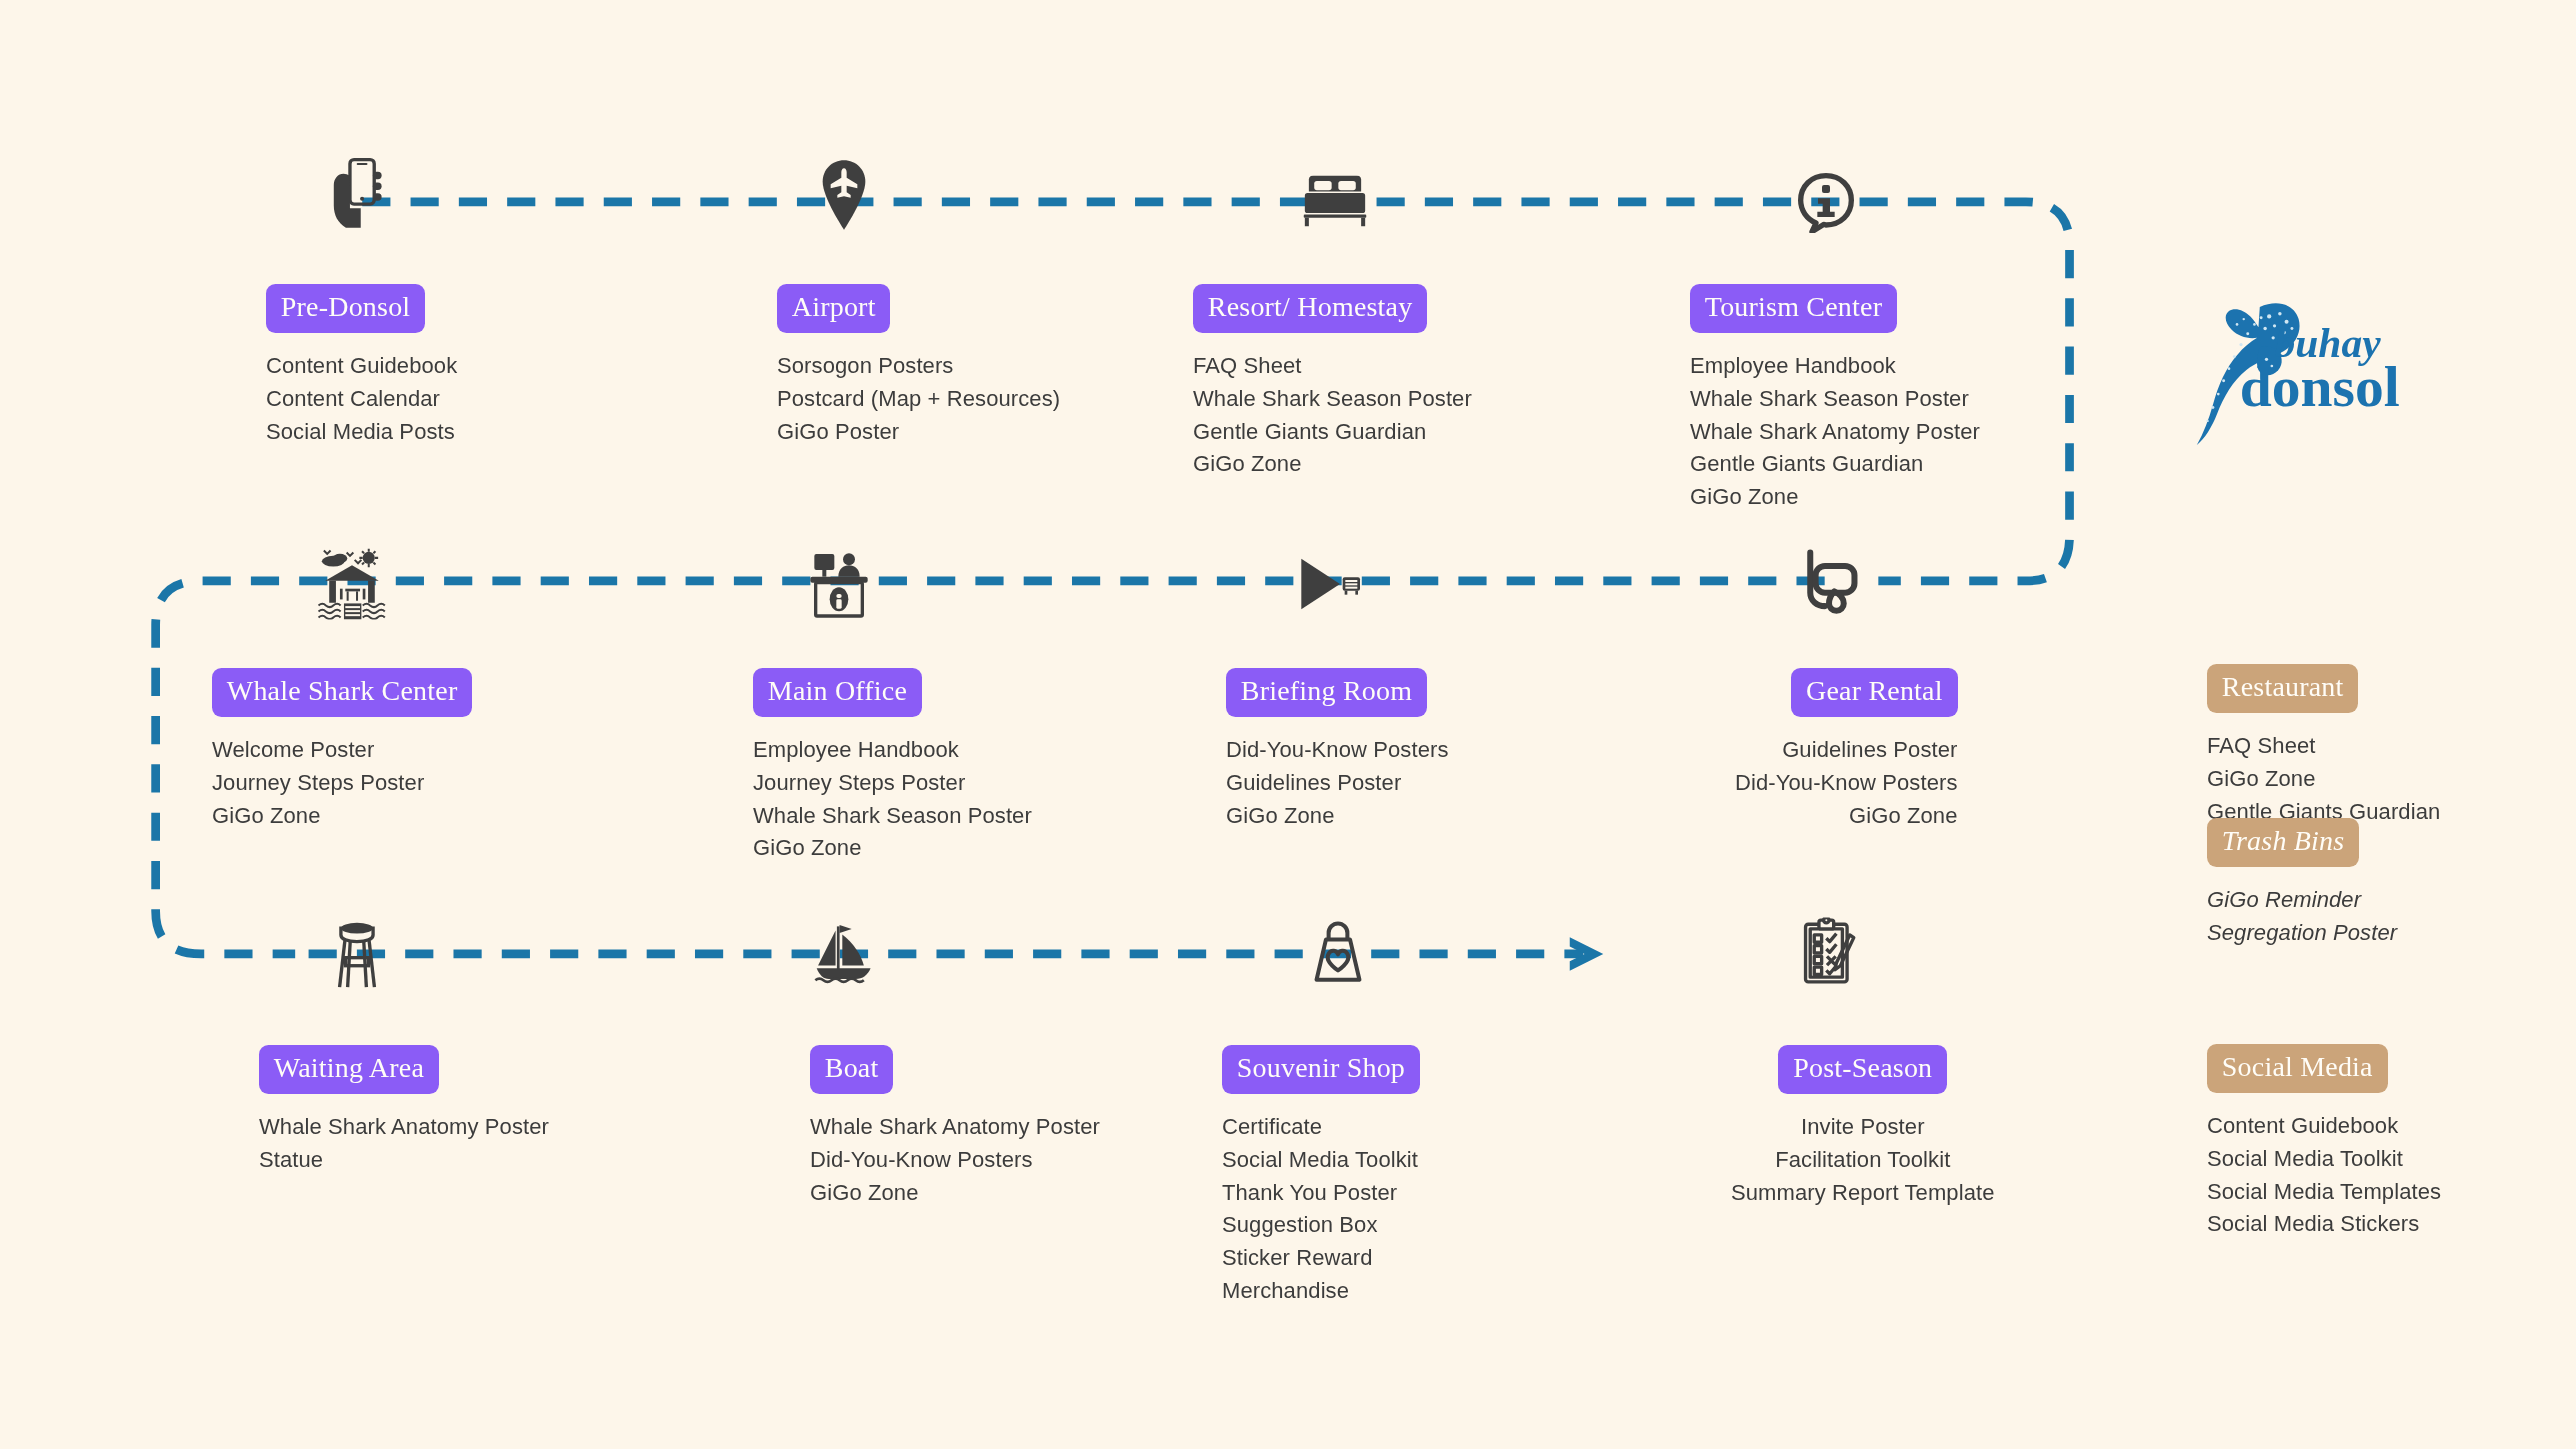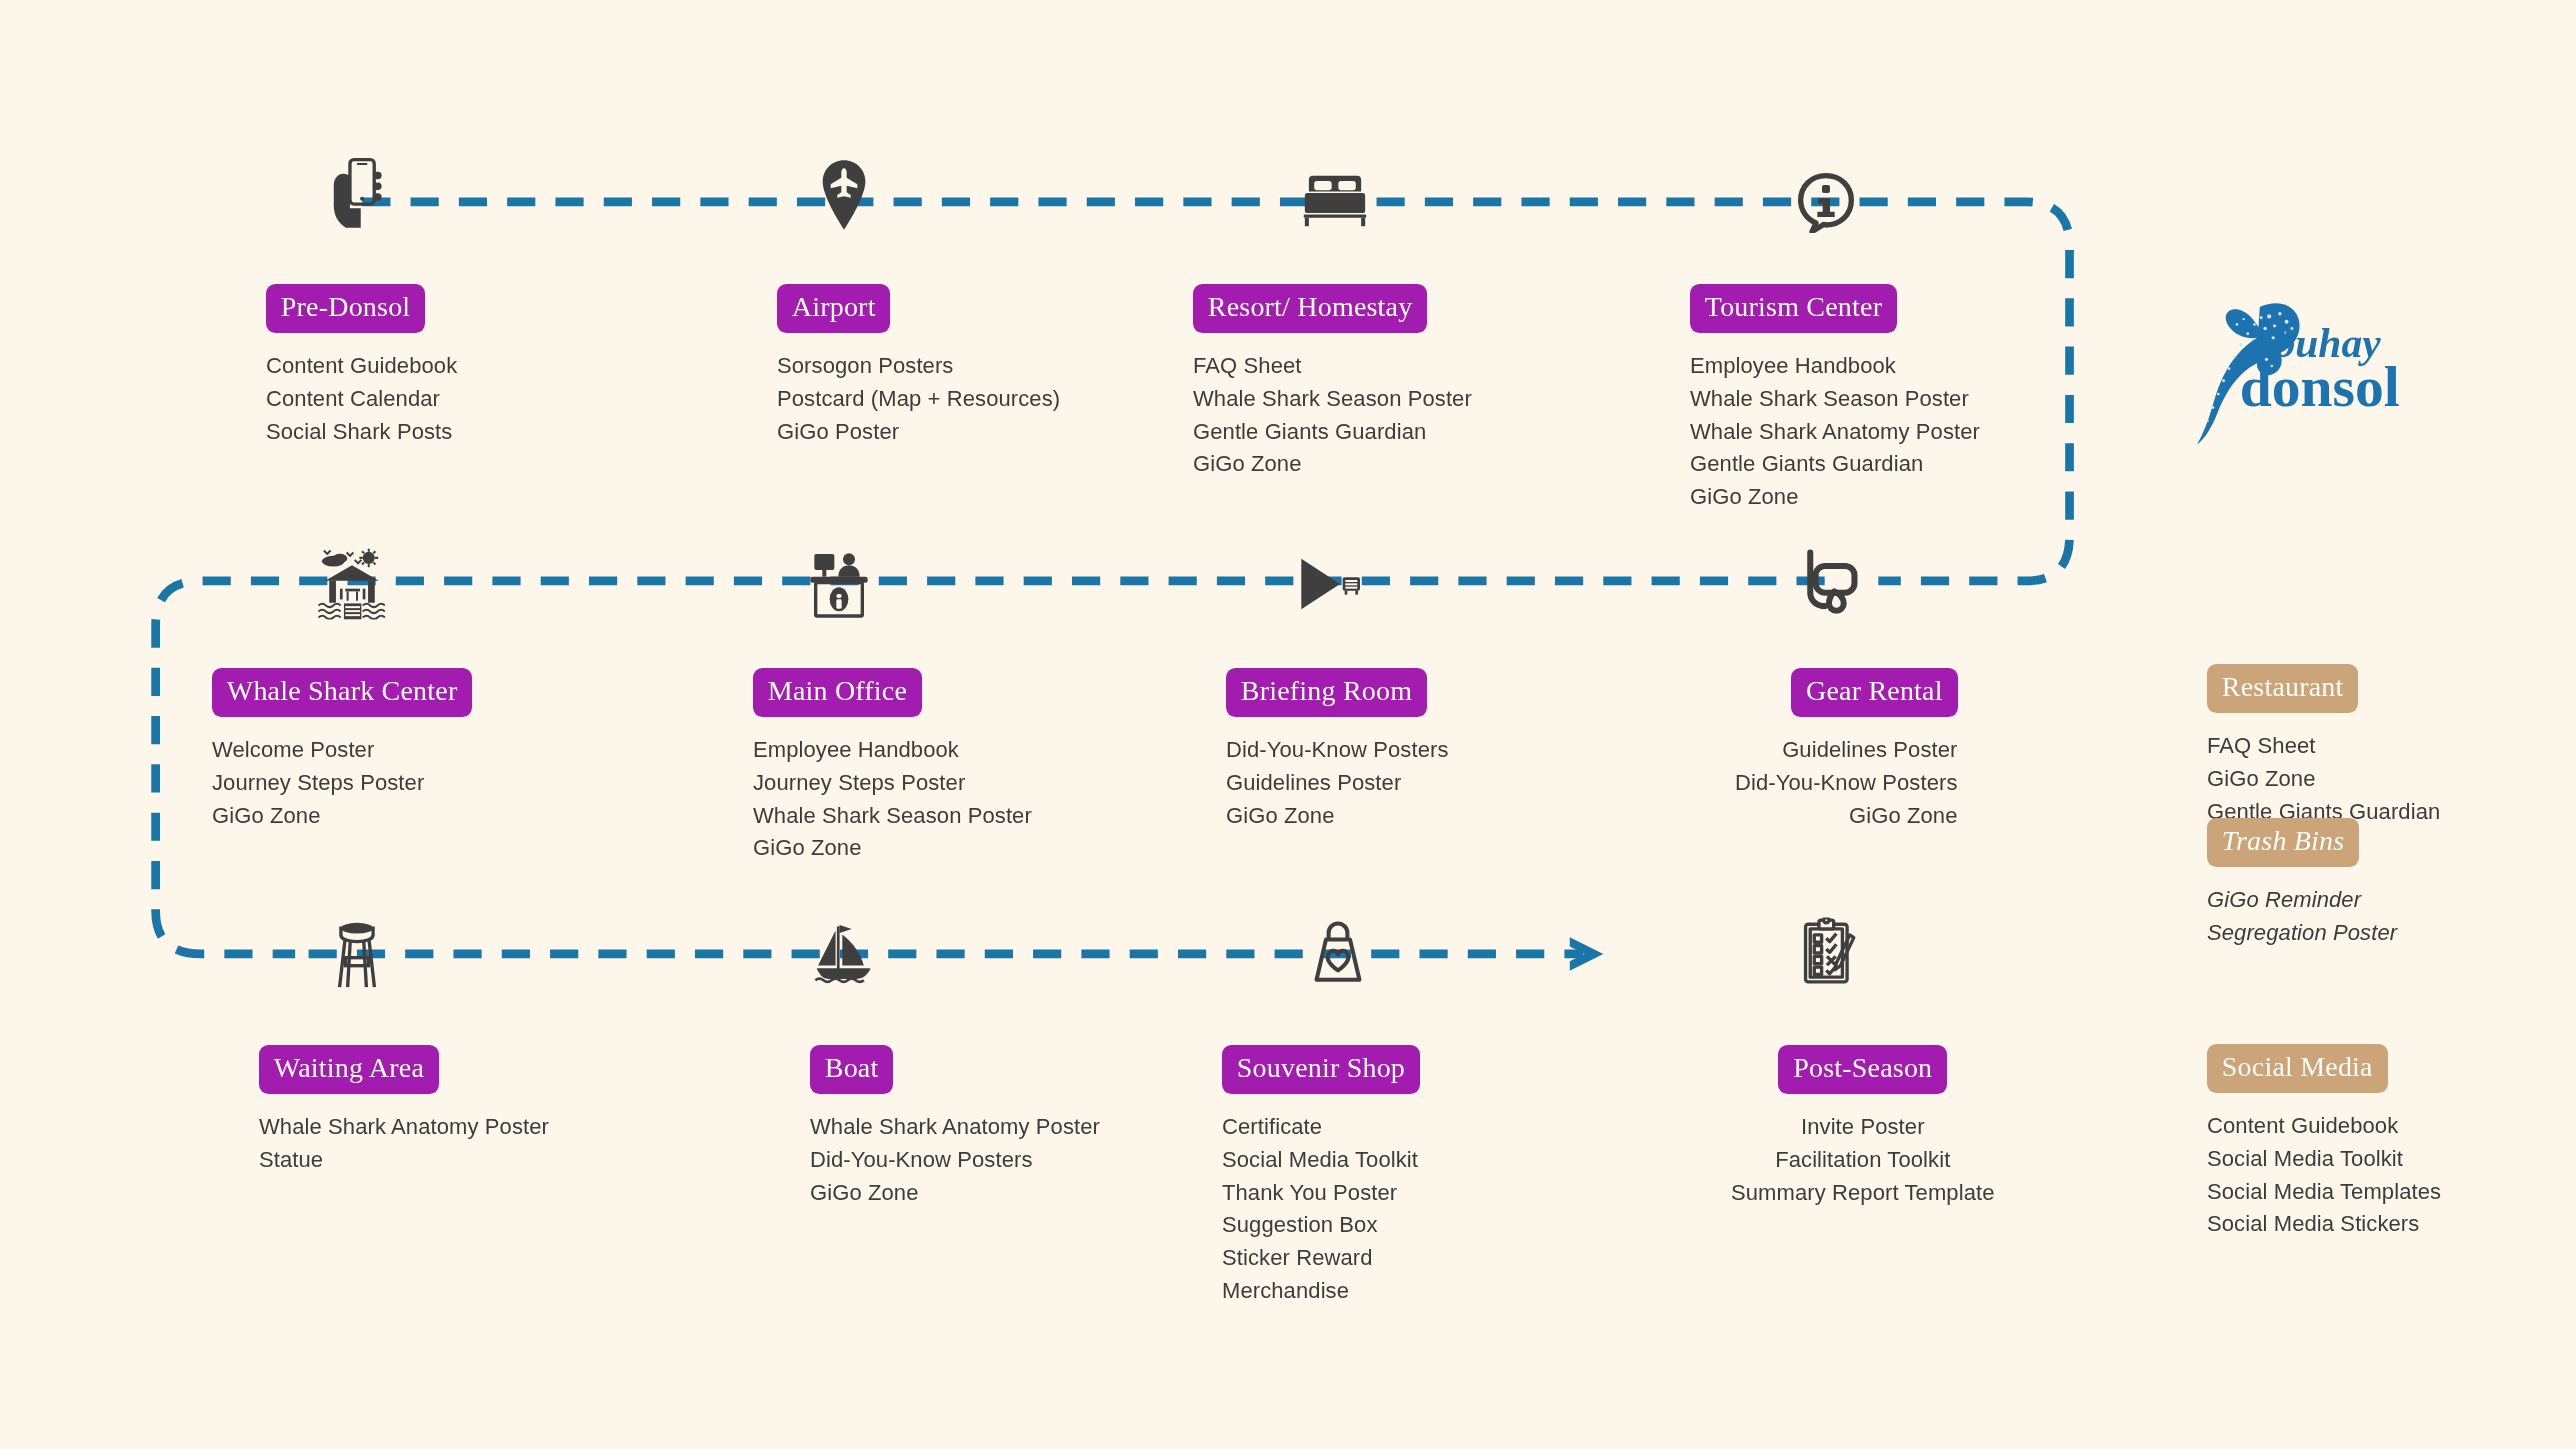--- a/index.html
+++ b/index.html
@@ -25,21 +25,21 @@
     display:inline-block;
     color:#FFFDF7;
     font-family:"Liberation Serif",serif;
     font-size:28px;
     line-height:1;
     padding:9.4px 14.8px 11.4px 14.8px;
     border-radius:9.4px;
     white-space:nowrap;
     letter-spacing:0.2px;
   }
-  .badge.blue{background:#a21caf;}
+  .badge.blue{background:#8b5cf6;}
   .badge.tan {background:#CBA47A;}
   .items{
     margin-top:17.4px;
     font-family:"Liberation Sans",sans-serif;
     font-size:22px;
     line-height:1.49;
     color:#3C3C3C;
     font-weight:300;
     letter-spacing:0.1px;
     white-space:nowrap;
@@ -255,21 +255,21 @@
         <path d="M60 72 L80 30 L74 26 L54 68 L52 78 Z"></path>
       </g>
     </svg>
   </div>
 
   <div class="station" style="left:266px;top:284px;">
     <div class="badge blue">Pre-Donsol</div>
     <div class="items">
       <div>Content Guidebook</div>
       <div>Content Calendar</div>
-      <div>Social Shark Posts</div>
+      <div>Social Media Posts</div>
     </div>
   </div>
 
   <div class="station" style="left:777px;top:284px;">
     <div class="badge blue">Airport</div>
     <div class="items">
       <div>Sorsogon Posters</div>
       <div>Postcard (Map + Resources)</div>
       <div>GiGo Poster</div>
     </div>

